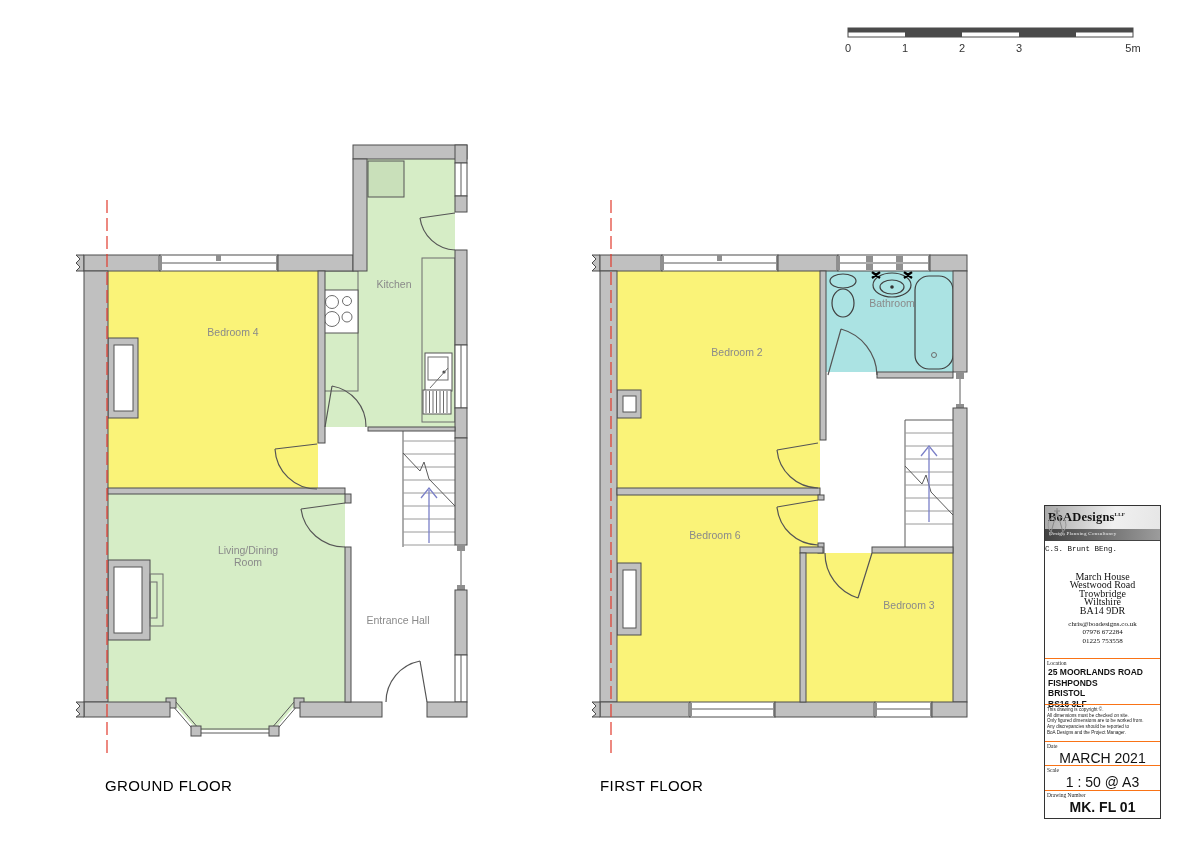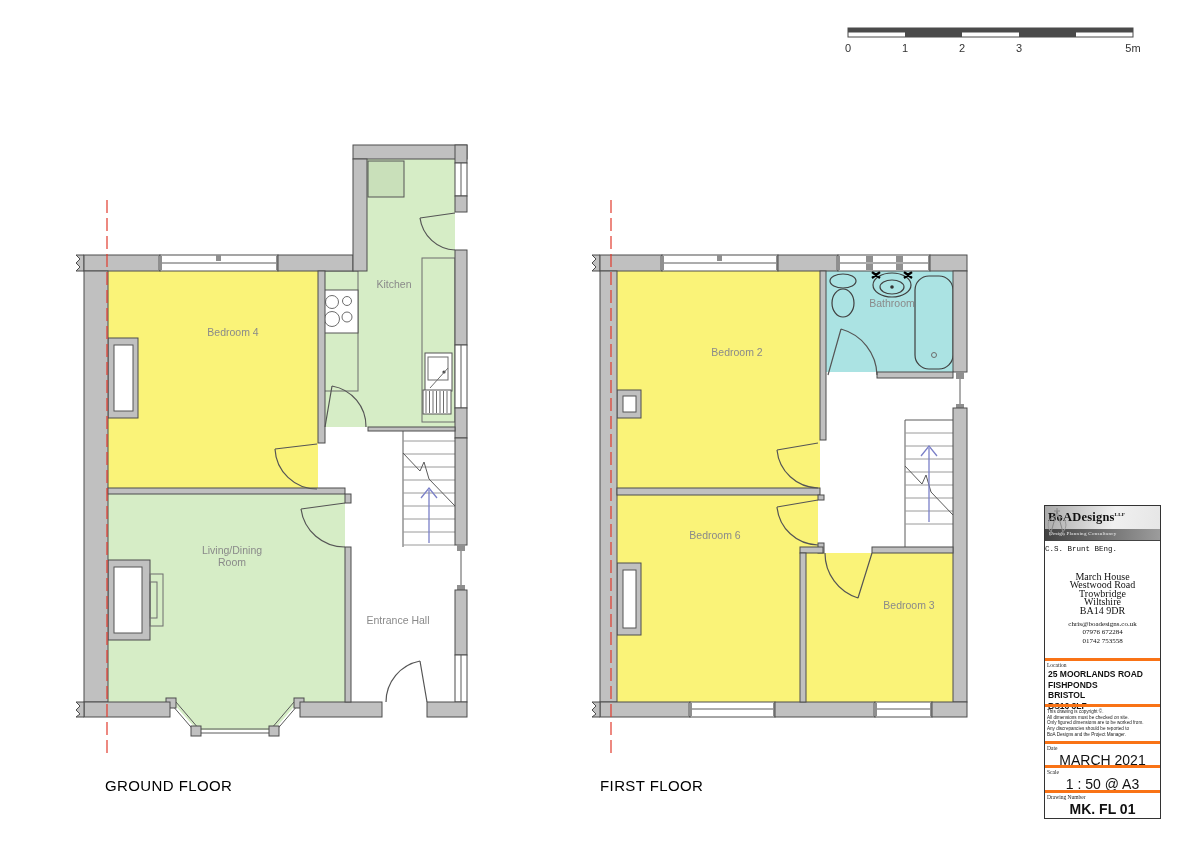--- a/index.html
+++ b/index.html
@@ -35,21 +35,21 @@
   .tb-header{position:relative;height:34px;border-bottom:1px solid #444;}
   .tb-brand{height:23px;background:linear-gradient(100deg,#a8a8a8,#f0f0f0 60%,#e6e6e6);
             font-weight:bold;font-size:12.5px;padding:4px 0 0 3px;box-sizing:border-box;letter-spacing:.2px;}
   .tb-llp{font-size:5px;vertical-align:super;}
   .tb-tagline{height:11px;background:linear-gradient(90deg,#424242,#9c9c9c);color:#f2f2f2;
               font-size:5px;padding:2px 0 0 4px;box-sizing:border-box;letter-spacing:.3px;}
   .tb-logo{position:absolute;right:1px;top:1px;}
   .tb-principal{font-size:7.5px;text-align:left;margin-top:4px;font-family:Liberation Mono, monospace;}
   .tb-address{font-size:10px;line-height:8.4px;text-align:center;margin-top:20px;white-space:pre-line;}
   .tb-contact{font-size:7px;line-height:8.4px;text-align:center;margin-top:5px;white-space:pre-line;}
-  .tb-row{border-top:3px solid #f97316;box-sizing:border-box;position:relative;
+  .tb-row{border-top:1px solid #f97316;box-sizing:border-box;position:relative;
           font-family:"Liberation Sans",sans-serif;}
   .tb-label{font-size:5.5px;color:#222;padding:1px 0 0 2px;font-family:"Liberation Serif",serif;}
   .tb-loc{font-size:8.5px;font-weight:bold;line-height:10.5px;padding:1px 0 0 3px;white-space:pre-line;}
   .tb-dt{font-size:9.5px;font-weight:bold;line-height:12px;padding:2px 0 0 8px;white-space:pre-line;}
   .tb-notes{font-size:4.6px;line-height:5.6px;padding:2px 2px 0 2px;white-space:pre-line;color:#222;}
   .tb-val{font-size:14px;text-align:center;margin-top:1px;}
   .row-loc{height:46px;margin-top:13px;}
   .row-dt{height:49px;}
   .row-notes{height:37px;}
   .row-date{height:24px;}
@@ -277,21 +277,21 @@
 </svg>
 
 <div class="sbl" style="left:848px;top:42px">0</div>
 <div class="sbl" style="left:905px;top:42px">1</div>
 <div class="sbl" style="left:962px;top:42px">2</div>
 <div class="sbl" style="left:1019px;top:42px">3</div>
 <div class="sbl" style="left:1133px;top:42px">5m</div>
 
 <div class="rlabel" style="left:233px;top:332px">Bedroom 4</div>
 <div class="rlabel" style="left:394px;top:284px">Kitchen</div>
-<div class="rlabel" style="left:232px;top:556px">Living/Dining
+<div class="rlabel" style="left:248px;top:556px">Living/Dining
 Room</div>
 <div class="rlabel" style="left:398px;top:620px">Entrance Hall</div>
 <div class="rlabel" style="left:737px;top:352px">Bedroom 2</div>
 <div class="rlabel" style="left:892px;top:303px">Bathroom</div>
 <div class="rlabel" style="left:715px;top:535px">Bedroom 6</div>
 <div class="rlabel" style="left:909px;top:605px">Bedroom 3</div>
 
 <div class="ftitle" style="left:105px;top:777px">GROUND FLOOR</div>
 <div class="ftitle" style="left:600px;top:777px">FIRST FLOOR</div>
 
@@ -305,21 +305,21 @@
     </svg>
   </div>
   <div class="tb-principal">C.S. Brunt  BEng.</div>
   <div class="tb-address">March House
 Westwood Road
 Trowbridge
 Wiltshire
 BA14 9DR</div>
   <div class="tb-contact">chris@boadesigns.co.uk
 07976 672284
-01742 753558</div>
+01225 753558</div>
 
   <div class="tb-row row-loc">
     <div class="tb-label">Location</div>
     <div class="tb-loc">25 MOORLANDS ROAD
 FISHPONDS
 BRISTOL
 BS16 3LF</div>
   </div>
   <div class="tb-row row-notes">
     <div class="tb-notes">This drawing is copyright ©.

